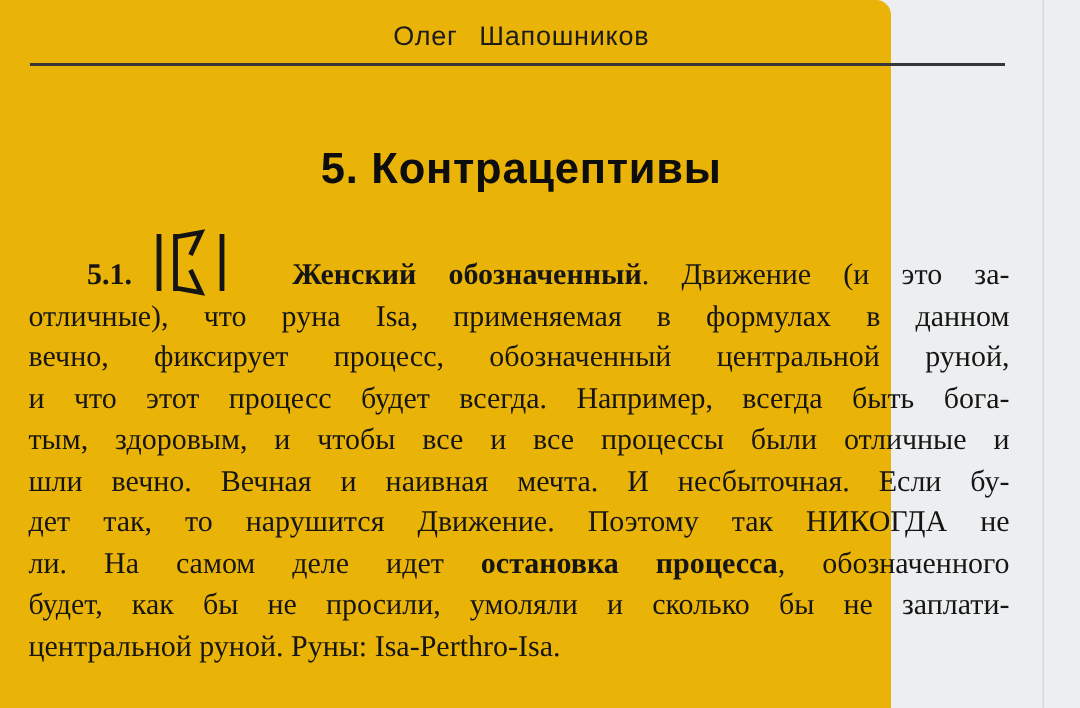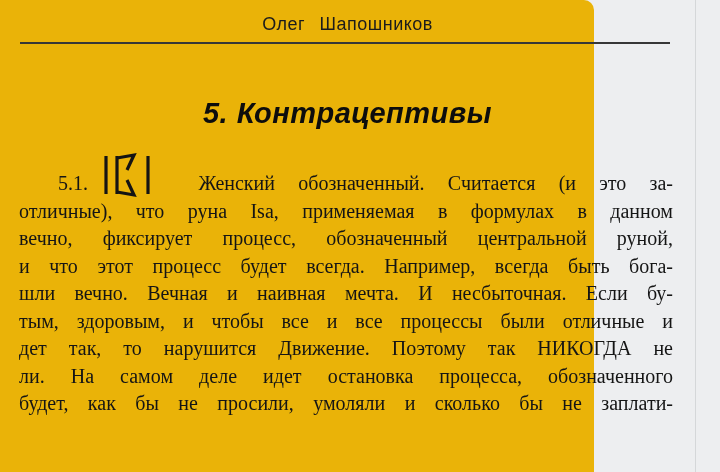--- a/index.html
+++ b/index.html
@@ -26,30 +26,29 @@
   .rule{
     position:absolute;top:42px;left:20px;width:650px;height:2px;
     background:#373737;
   }
   .title{
     position:absolute;top:96px;left:0;width:695px;margin:0;
     text-align:center;
     font-family:"Liberation Sans","DejaVu Sans",sans-serif;
     font-weight:700;font-size:29px;line-height:34px;color:#0d0d0d;
     letter-spacing:0.5px;
-    font-style:italic;
   }
   .para{
     position:absolute;top:170px;left:19px;width:654px;
     font-size:20px;line-height:27.5px;color:#151515;
   }
   .bline{white-space:normal;}
   .bline.just{text-align:justify;text-align-last:justify;}
   .bline.indent{text-indent:39px;}
-  .b{font-weight:400;margin-top:47px;}
+  .b{font-weight:700;margin-top:47px;}
   .rune-spacer{display:inline-block;width:64px;height:1px;}
   .rune-svg{
     position:absolute;left:84px;top:-16px;width:48px;height:42px;
     overflow:visible;
   }
   .rune-svg path{stroke:#141414;stroke-width:3.2;fill:none;}
 </style>
 </head>
 <body>
 
@@ -69,26 +68,27 @@
 
         <path d="M3 2 L3 40"></path>
 
         <path d="M14 2 L14 40"></path>
         <path d="M14 4 L31 1 L24 16"></path>
         <path d="M14 38 L31 41 L24 26"></path>
 
         <path d="M45 2 L45 40"></path>
       </svg>
 
-    <div class="bline just indent"><span class="b">5.1. </span><span class="rune-spacer"></span><span class="b"> Женский обозначенный</span><span>. Считается (и это за-</span></div>
+    <div class="bline just indent"><span class="b">5.1. </span><span class="rune-spacer"></span><span class="b"> Женский обозначенный</span><span>. Движение (и это за-</span></div>
         <div class="bline just"><span>отличные), что руна Isa, применяемая в формулах в данном</span></div>
         <div class="bline just"><span>вечно, фиксирует процесс, обозначенный центральной руной,</span></div>
         <div class="bline just"><span>и что этот процесс будет всегда. Например, всегда быть бога-</span></div>
+        <div class="bline just"><span>тым, здоровым, и чтобы все и все процессы были отличные и</span></div>
         <div class="bline just"><span>шли вечно. Вечная и наивная мечта. И несбыточная. Если бу-</span></div>
-        <div class="bline just"><span>тым, здоровым, и чтобы все и все процессы были отличные и</span></div>
         <div class="bline just"><span>дет так, то нарушится Движение. Поэтому так НИКОГДА не</span></div>
         <div class="bline just"><span>ли. На самом деле идет </span><span class="b">остановка процесса</span><span>, обозначенного</span></div>
         <div class="bline just"><span>будет, как бы не просили, умоляли и сколько бы не заплати-</span></div>
+        <div class="bline"><span>центральной руной. Руны: Isa-Perthro-Isa.</span></div>
       </div>
 
   </div>
   <div class="edge"></div>
 </div>
 
 </body></html>

